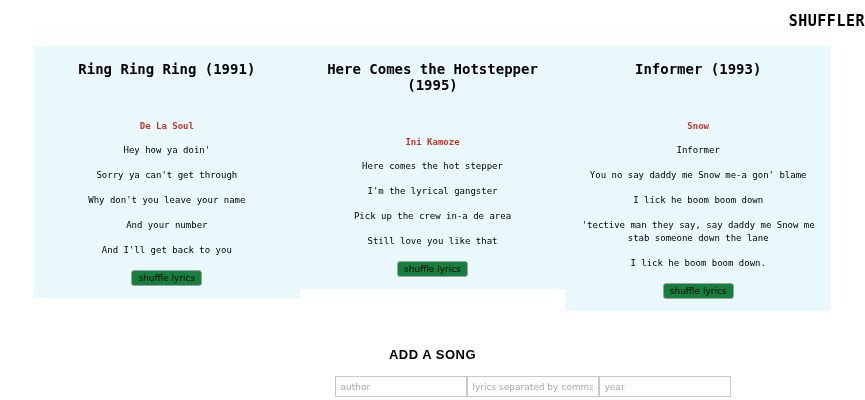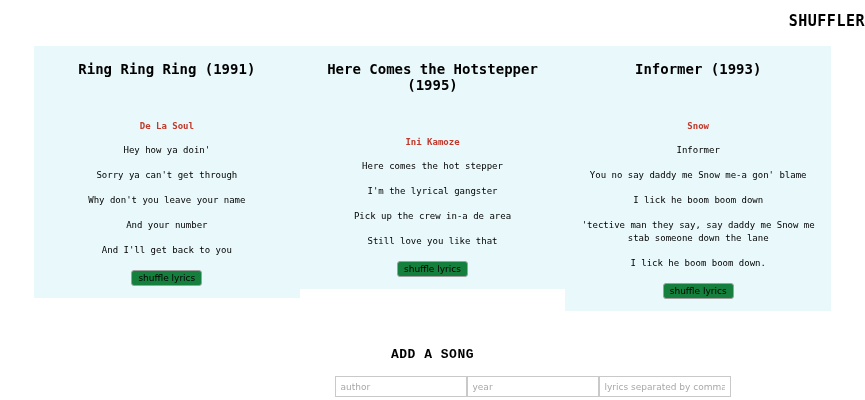--- a/index.html
+++ b/index.html
@@ -62,21 +62,21 @@
     font-size: 9px;
     padding: 2px 6px;
     background: #15803d;
     border: 1px solid #a0a0a0;
     border-radius: 3px;
     color: #000;
     cursor: pointer;
   }
   .add-title {
     text-align: center;
-    font-family: Liberation Mono, monospace;
+    font-family: Liberation Sans, sans-serif;
     font-size: 13px;
     font-weight: bold;
     letter-spacing: 0.5px;
     margin: 28px 0 14px 0;
   }
   .form {
     width: 196px;
     margin: 0 auto;
     display: flex;
     flex-direction: row;
@@ -106,15 +106,15 @@
 <div class="cards" id="cards">
     <div class="card"><div class="card-title">Ring Ring Ring (1991)</div><div class="card-author">De La Soul</div><div class="lyric-line">Hey how ya doin'</div><div class="lyric-line">Sorry ya can't get through</div><div class="lyric-line">Why don't you leave your name</div><div class="lyric-line">And your number</div><div class="lyric-line">And I'll get back to you</div><button type="button" class="shuffle-btn">shuffle lyrics</button></div>
     <div class="card"><div class="card-title">Here Comes the Hotstepper (1995)</div><div class="card-author">Ini Kamoze</div><div class="lyric-line">Here comes the hot stepper</div><div class="lyric-line">I'm the lyrical gangster</div><div class="lyric-line">Pick up the crew in-a de area</div><div class="lyric-line">Still love you like that</div><button type="button" class="shuffle-btn">shuffle lyrics</button></div>
     <div class="card"><div class="card-title">Informer (1993)</div><div class="card-author">Snow</div><div class="lyric-line">Informer</div><div class="lyric-line">You no say daddy me Snow me-a gon' blame</div><div class="lyric-line">I lick he boom boom down</div><div class="lyric-line">'tective man they say, say daddy me Snow me stab someone down the lane</div><div class="lyric-line">I lick he boom boom down.</div><button type="button" class="shuffle-btn">shuffle lyrics</button></div>
   </div>
 
 <h2 class="add-title">ADD A SONG</h2>
 
 <form class="form" id="add-song-form">
   <input type="text" placeholder="author" style="">
+    <input type="text" placeholder="lyrics separated by comma" style="">
     <input type="text" placeholder="year" style="">
-    <input type="text" placeholder="lyrics separated by comma" style="">
 </form>
 
 </body></html>

